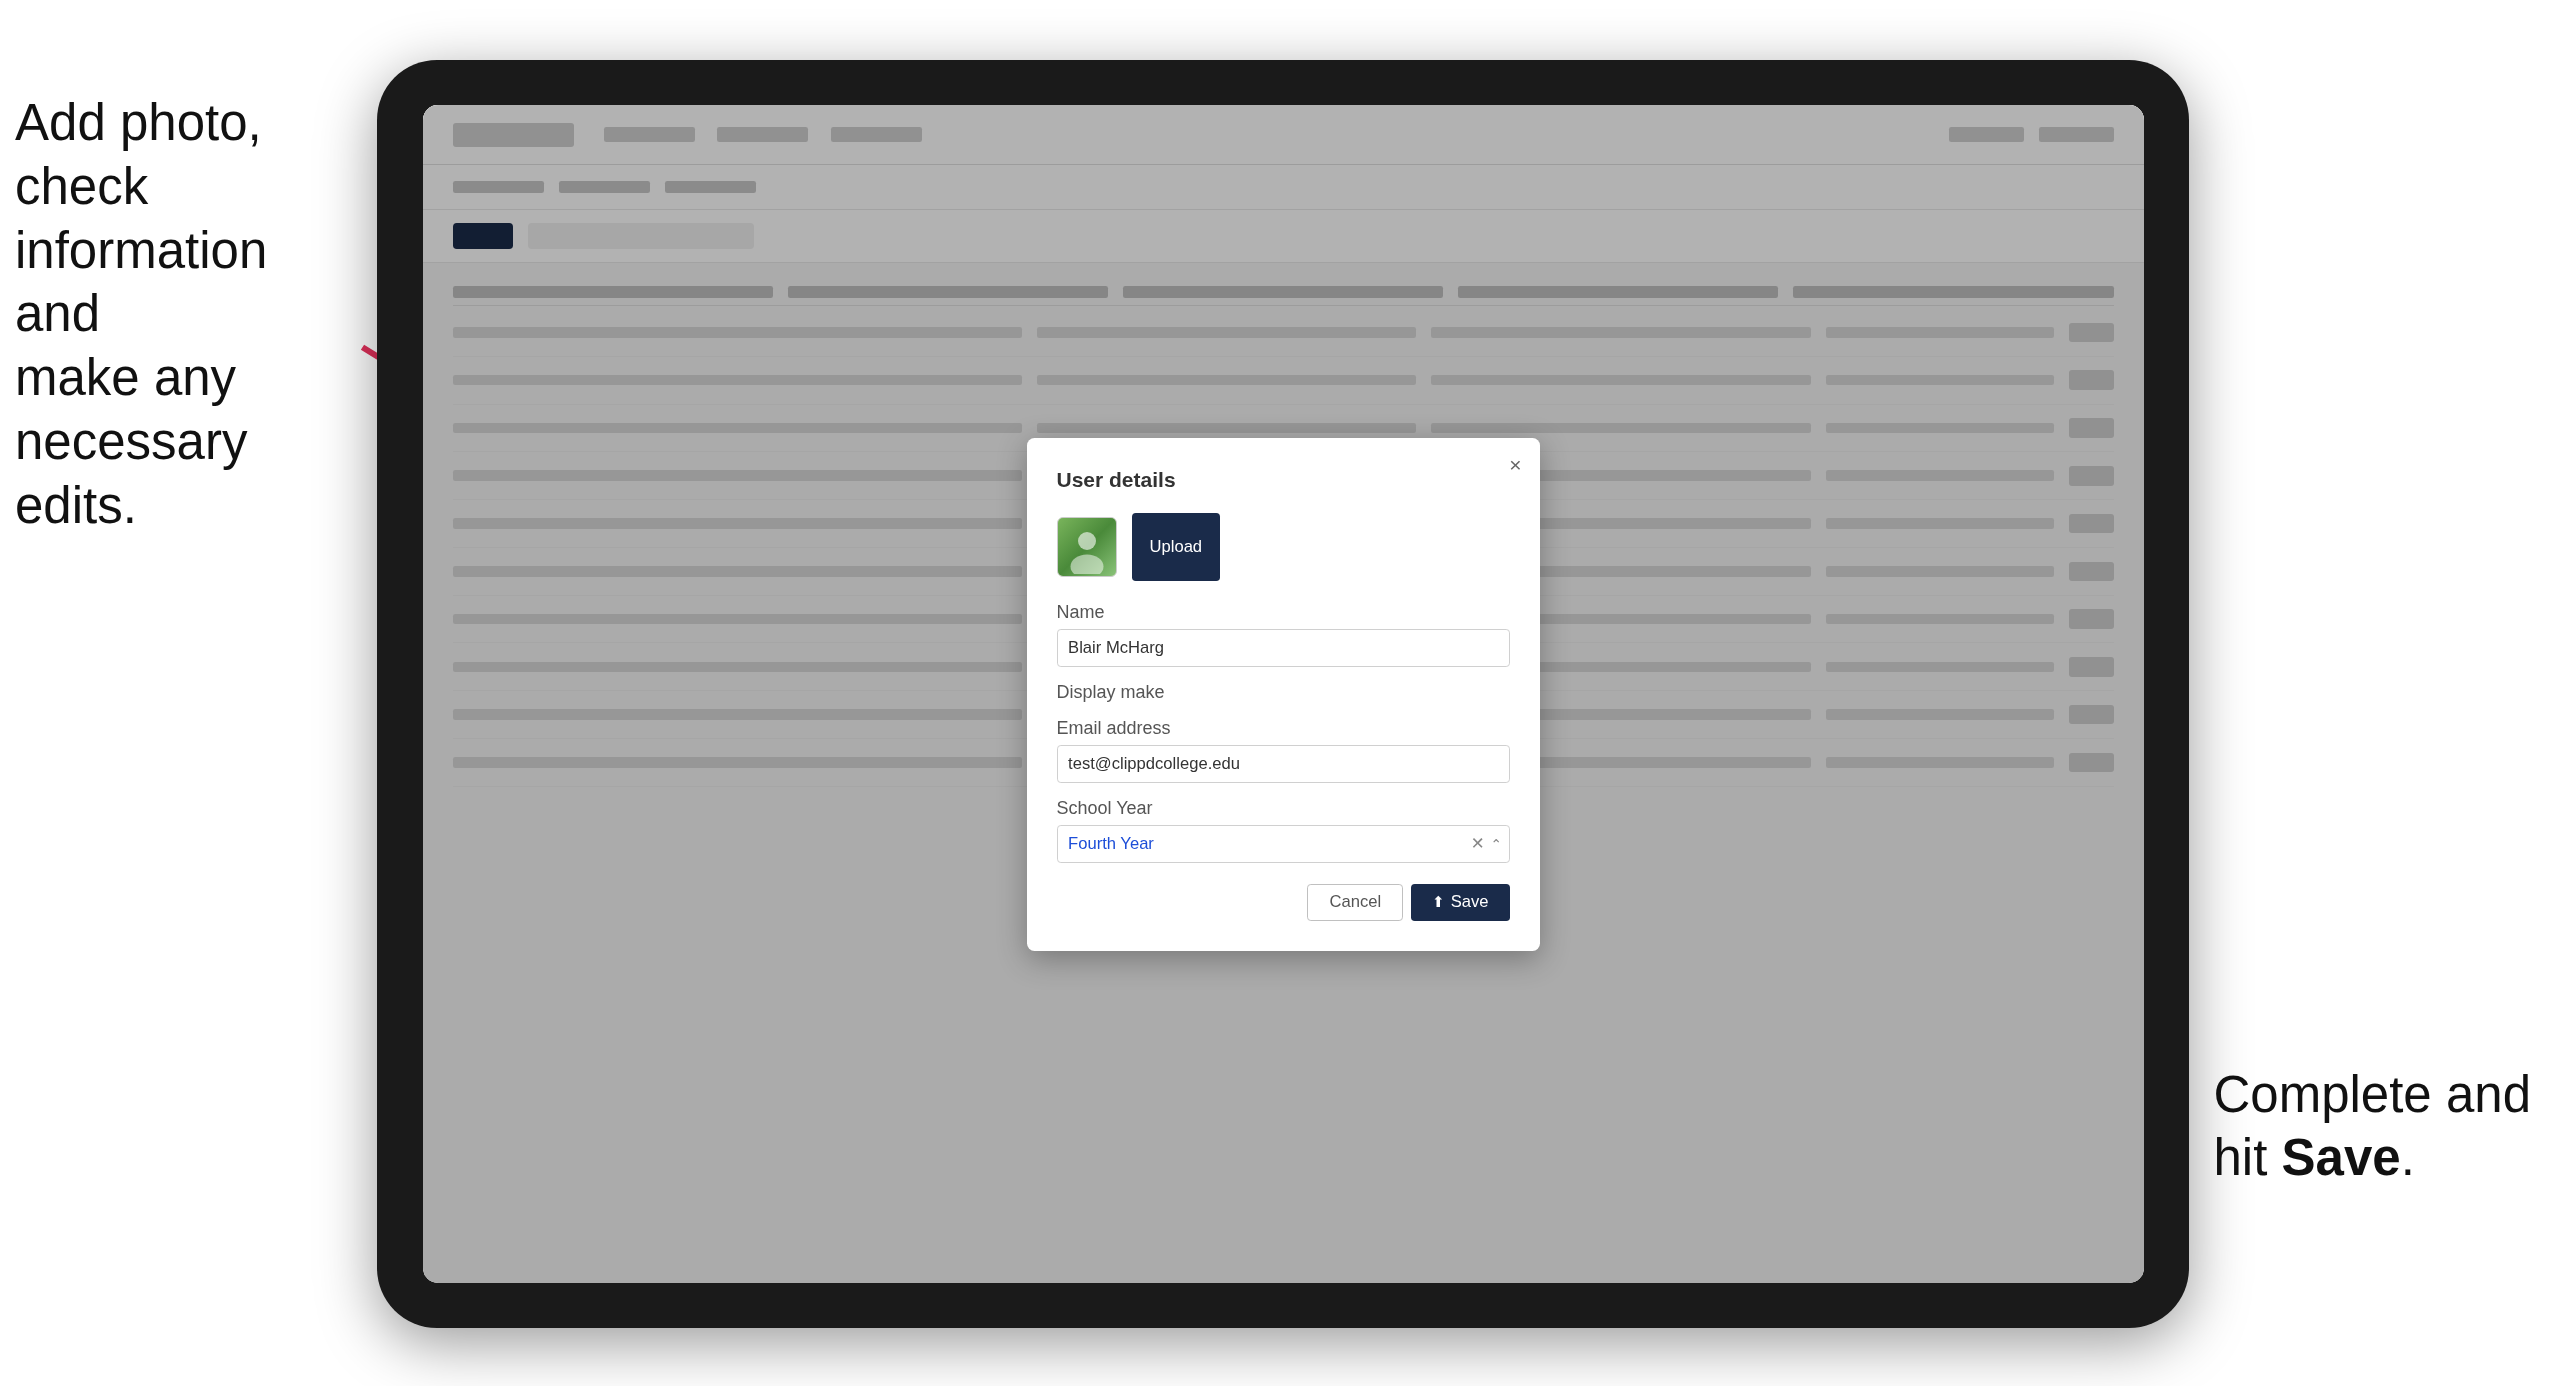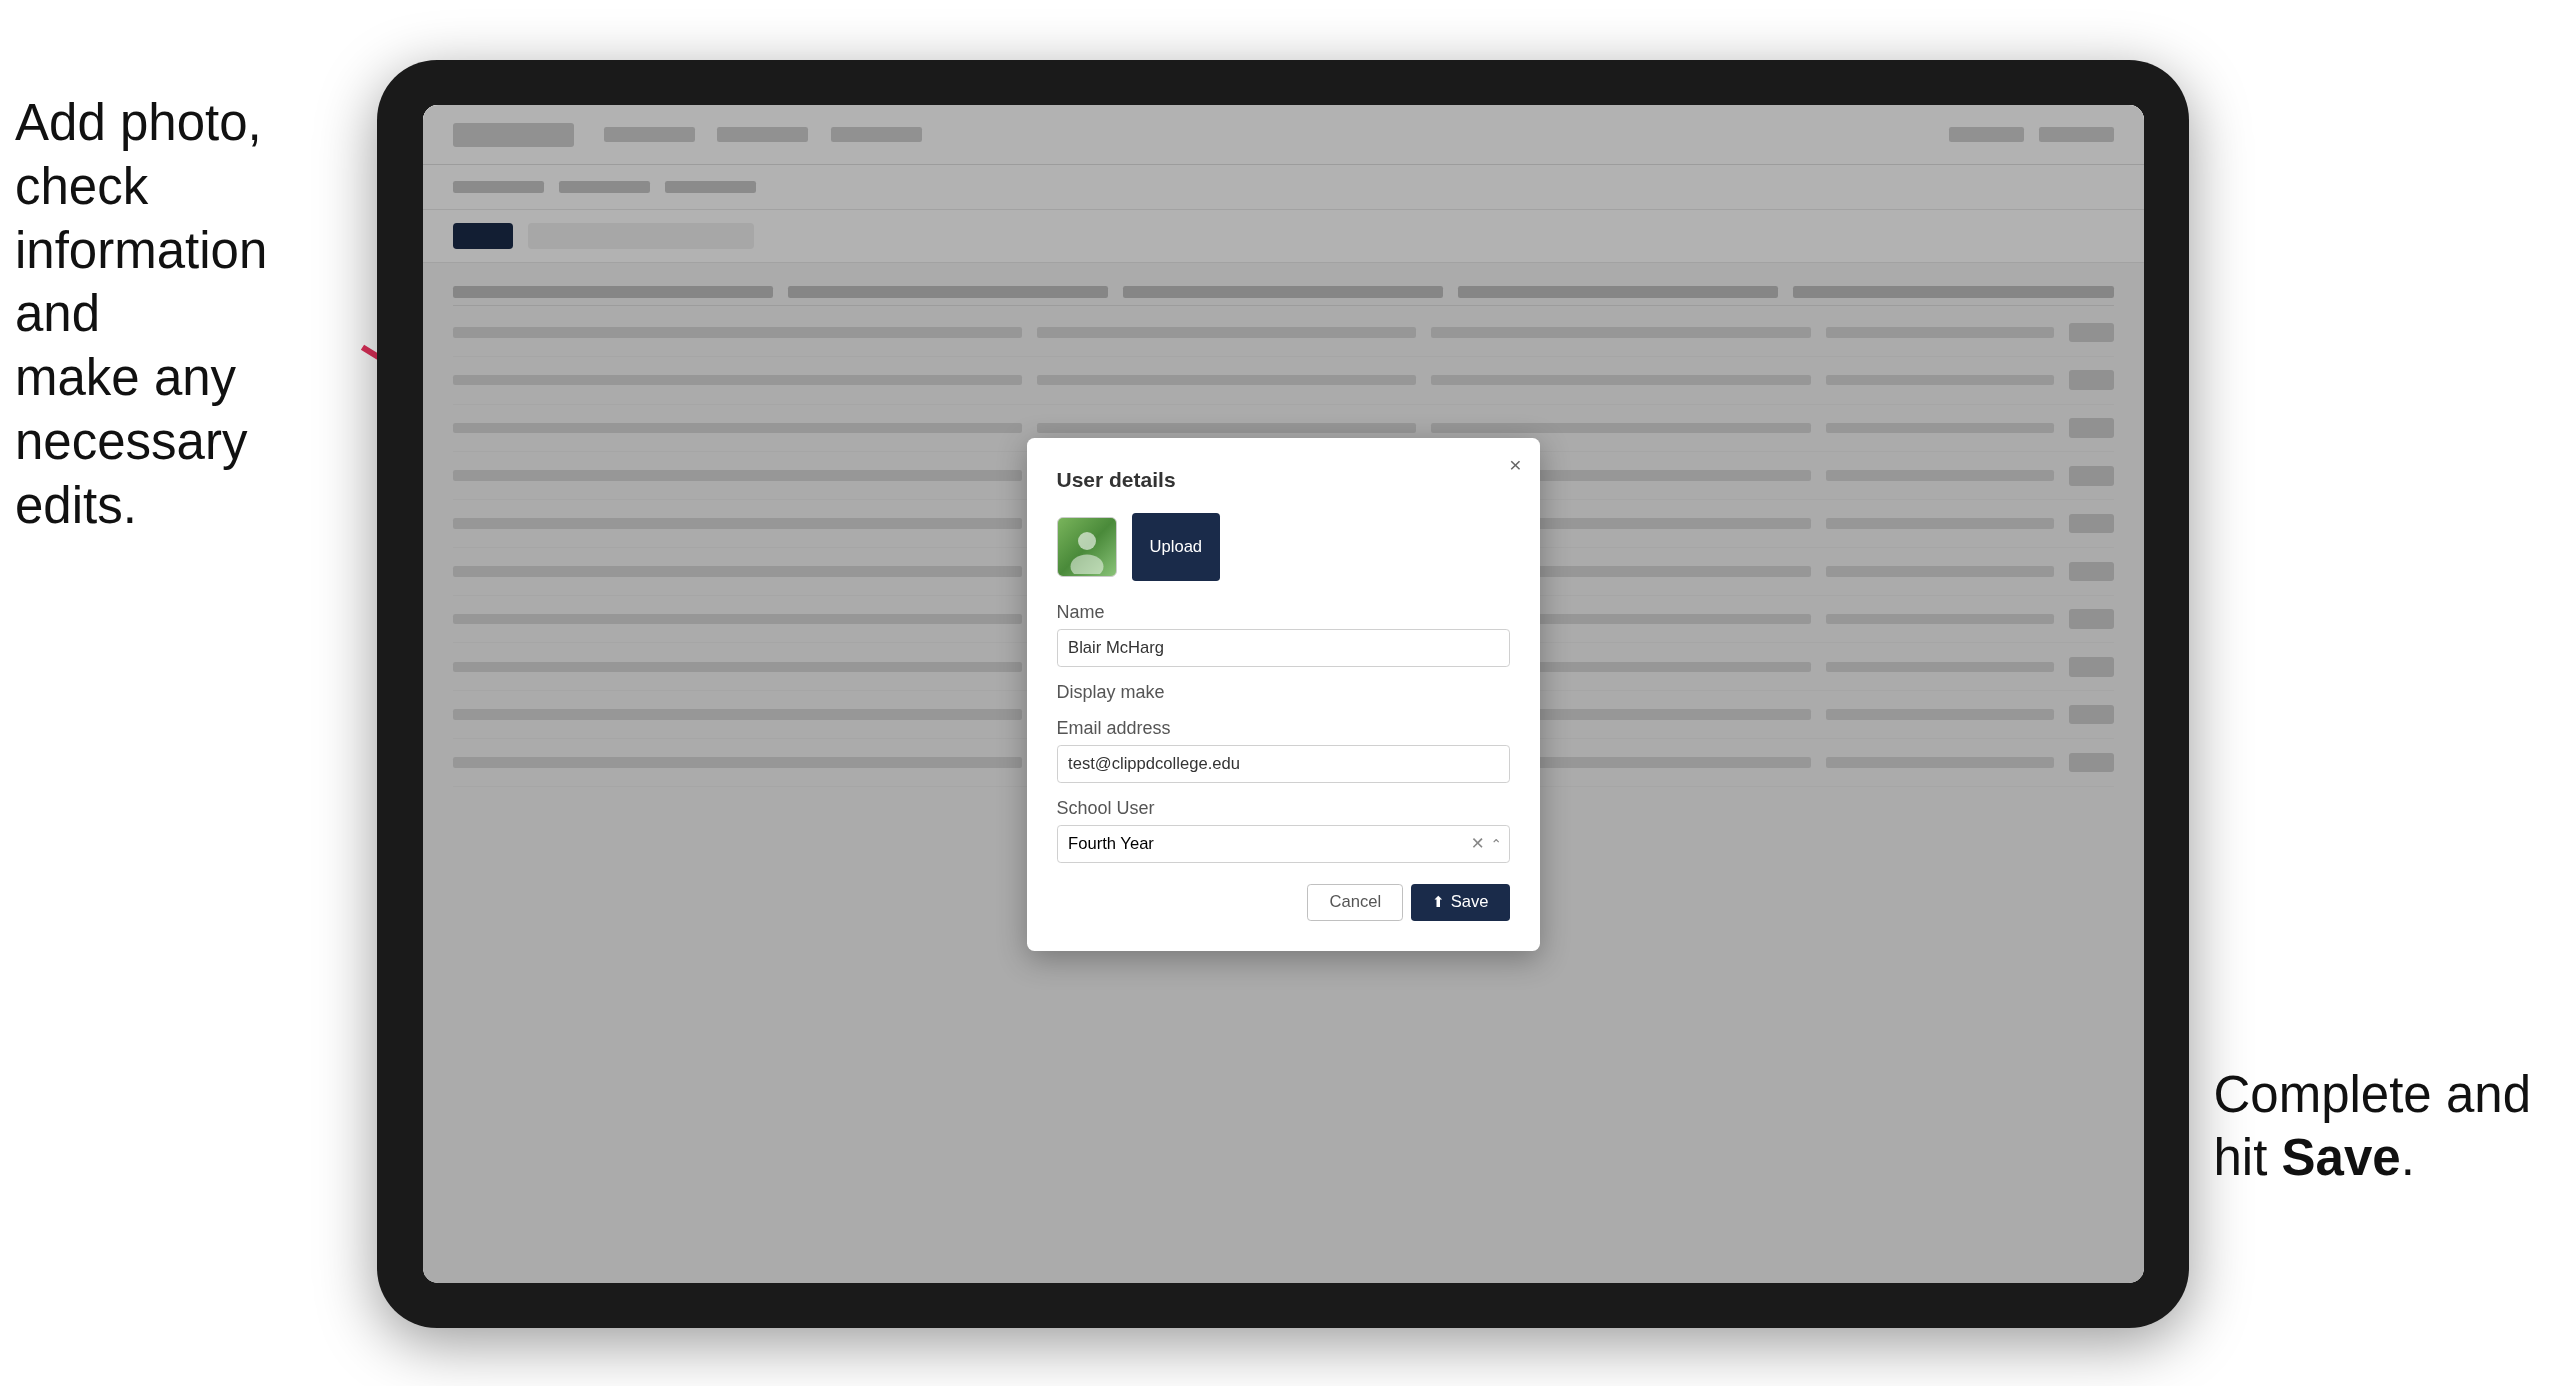--- a/index.html
+++ b/index.html
@@ -327,21 +327,21 @@
       position: relative;
     }
 
     .school-year-input {
       width: 100%;
       height: 38px;
       border: 0.8px solid #d0d0d0;
       border-radius: 3.8px;
       padding: 0 45px 0 10.6px;
       font-size: 16.6px;
-      color: #000000;
+      color: #1d4ed8;
       background: #ffffff;
       appearance: none;
     }
 
     .school-year-controls {
       position: absolute;
       right: 7.5px;
       top: 50%;
       transform: translateY(-50%);
       display: flex;
@@ -567,21 +567,21 @@
           <div class="form-group">
             <label class="form-label">Display make</label>
           </div>
 
           <div class="form-group">
             <label class="form-label">Email address</label>
             <input class="form-input" type="email" value="test@clippdcollege.edu" style="">
           </div>
 
           <div class="form-group">
-            <label class="form-label">School User</label>
+            <label class="form-label">School Year</label>
             <div class="school-year-wrapper">
               <input class="school-year-input" type="text" value="Fourth Year" style="">
               <div class="school-year-controls">
                 <button class="clear-btn">✕</button>
                 <button class="chevron-btn">⌃</button>
               </div>
             </div>
           </div>
 
           <div class="modal-footer">

